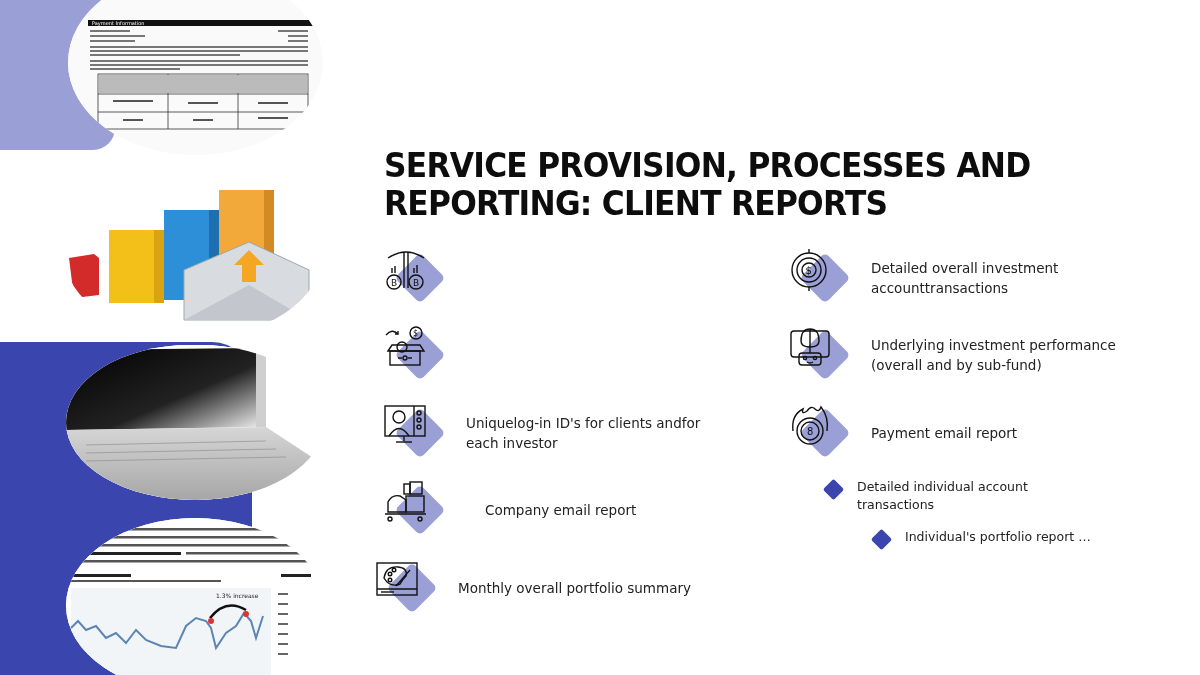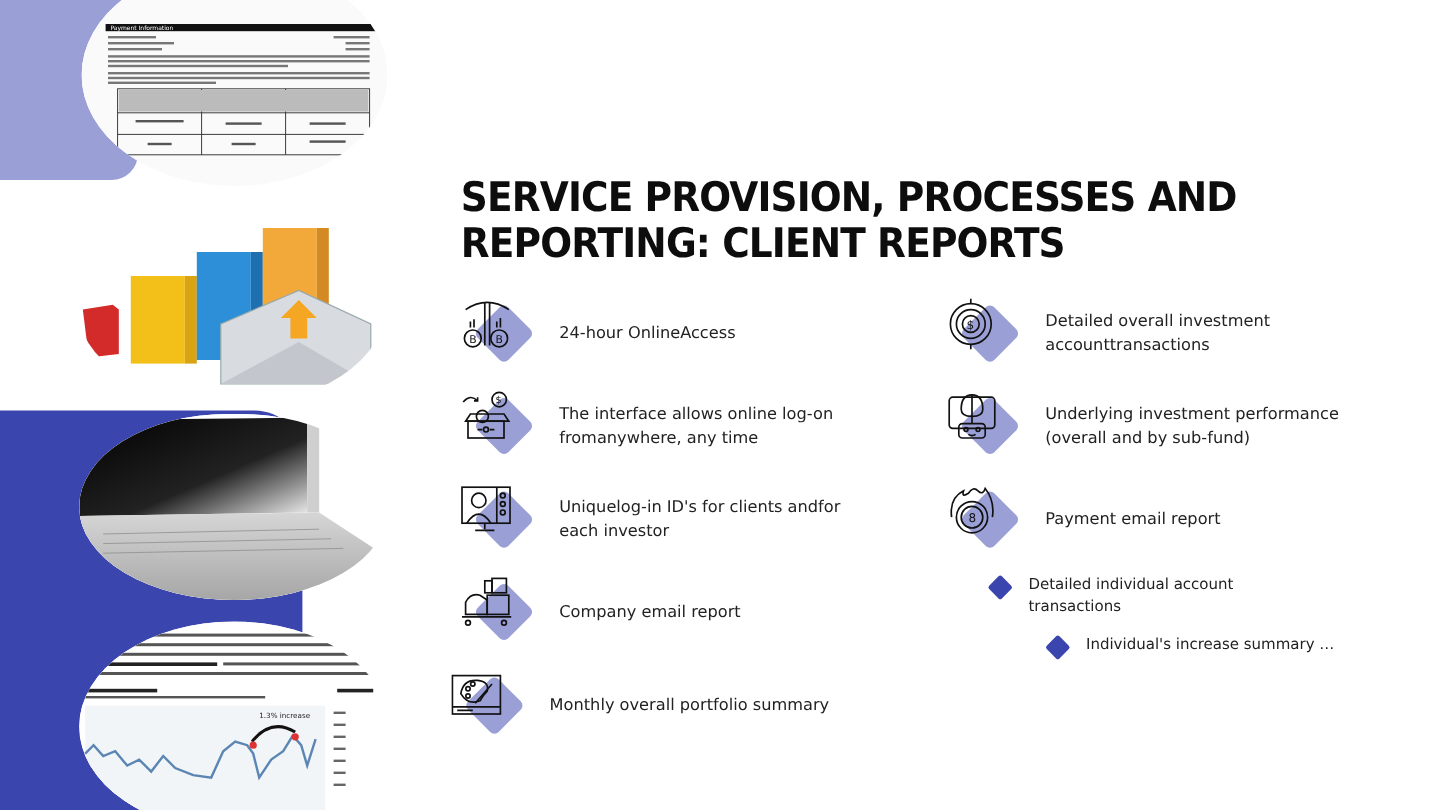--- a/index.html
+++ b/index.html
@@ -157,61 +157,59 @@
       <circle cx="10" cy="34" r="7"></circle>
         <circle cx="32" cy="34" r="7"></circle>
       <text x="7" y="38" font-size="9" fill="#111" stroke="none" font-family="DejaVu Sans, sans-serif">B</text>
       <text x="29" y="38" font-size="9" fill="#111" stroke="none" font-family="DejaVu Sans, sans-serif">B</text>
       <line x1="8" y1="20" x2="8" y2="25"></line>
         <line x1="11" y1="18" x2="11" y2="25"></line>
         <line x1="30" y1="20" x2="30" y2="25"></line>
         <line x1="33" y1="17" x2="33" y2="25"></line>
     </svg>
   </div>
-  <div class="label">24-hour OnlineAccess</div>
 </div>
 
 <div class="feature" style="left:384px; top:325px;">
   <div class="icon-wrap">
     <div class="diamond"></div>
     <svg viewBox="0 0 44 44" fill="none" stroke="#111" stroke-width="1.4">
       <path d="M2,10 Q8,3 14,9"></path>
         <polyline points="11,9 14,9 14,6"></polyline>
       <circle cx="32" cy="8" r="6"></circle>
         <text x="29" y="11" font-size="8" fill="#111" stroke="none" font-family="DejaVu Sans, sans-serif">$</text>
       <circle cx="18" cy="22" r="5"></circle>
       <polygon points="4,26 8,20 36,20 40,26"></polygon>
         <rect x="6" y="26" width="30" height="14"></rect>
       <line x1="14" y1="33" x2="18" y2="33"></line>
         <line x1="24" y1="33" x2="28" y2="33"></line>
         <circle cx="21" cy="33" r="2"></circle>
     </svg>
   </div>
-  <div class="label">The interface allows online log-on fromanywhere, any time</div>
 </div>
 
 <div class="feature" style="left:384px; top:403px;">
   <div class="icon-wrap">
     <div class="diamond"></div>
     <svg viewBox="0 0 44 44" fill="none" stroke="#111" stroke-width="1.4">
       <rect x="1" y="3" width="40" height="30"></rect>
         <line x1="30" y1="3" x2="30" y2="33"></line>
       <circle cx="15" cy="14" r="6"></circle>
         <path d="M5,33 Q15,18 25,33"></path>
       <line x1="20" y1="33" x2="20" y2="38"></line>
         <line x1="12" y1="39" x2="28" y2="39"></line>
       <circle cx="35" cy="10" r="2"></circle>
         <circle cx="35" cy="17" r="2"></circle>
         <circle cx="35" cy="24" r="2"></circle>
     </svg>
   </div>
   <div class="label">Uniquelog-in ID's for clients andfor each investor</div>
 </div>
 
-<div class="feature" style="left:384px; top:480px;">
+<div class="feature" style="left:384px; top:480px;gap:19px;">
   <div class="icon-wrap">
     <div class="diamond"></div>
     <svg viewBox="0 0 44 44" fill="none" stroke="#111" stroke-width="1.4">
       <rect x="20" y="4" width="6" height="10"></rect>
         <rect x="26" y="2" width="12" height="12"></rect>
       <path d="M4,22 Q8,14 16,16 L22,20 L22,32 L4,32 Z"></path>
       <rect x="22" y="16" width="18" height="16"></rect>
       <line x1="1" y1="34" x2="42" y2="34"></line>
         <circle cx="6" cy="39" r="2"></circle>
         <circle cx="36" cy="39" r="2"></circle>
@@ -281,14 +279,14 @@
   </div>
   <div class="label">Payment email report</div>
 </div>
 
 <div class="sub-item" style="left:822px; top:478px;">
   <div class="bullet"></div>
   <div class="sub-label">Detailed individual account transactions</div>
 </div>
 <div class="sub-item" style="left:870px; top:528px;">
   <div class="bullet"></div>
-  <div class="sub-label">Individual's increase summary …</div>
+  <div class="sub-label">Individual's portfolio report …</div>
 </div>
 
 </body></html>

